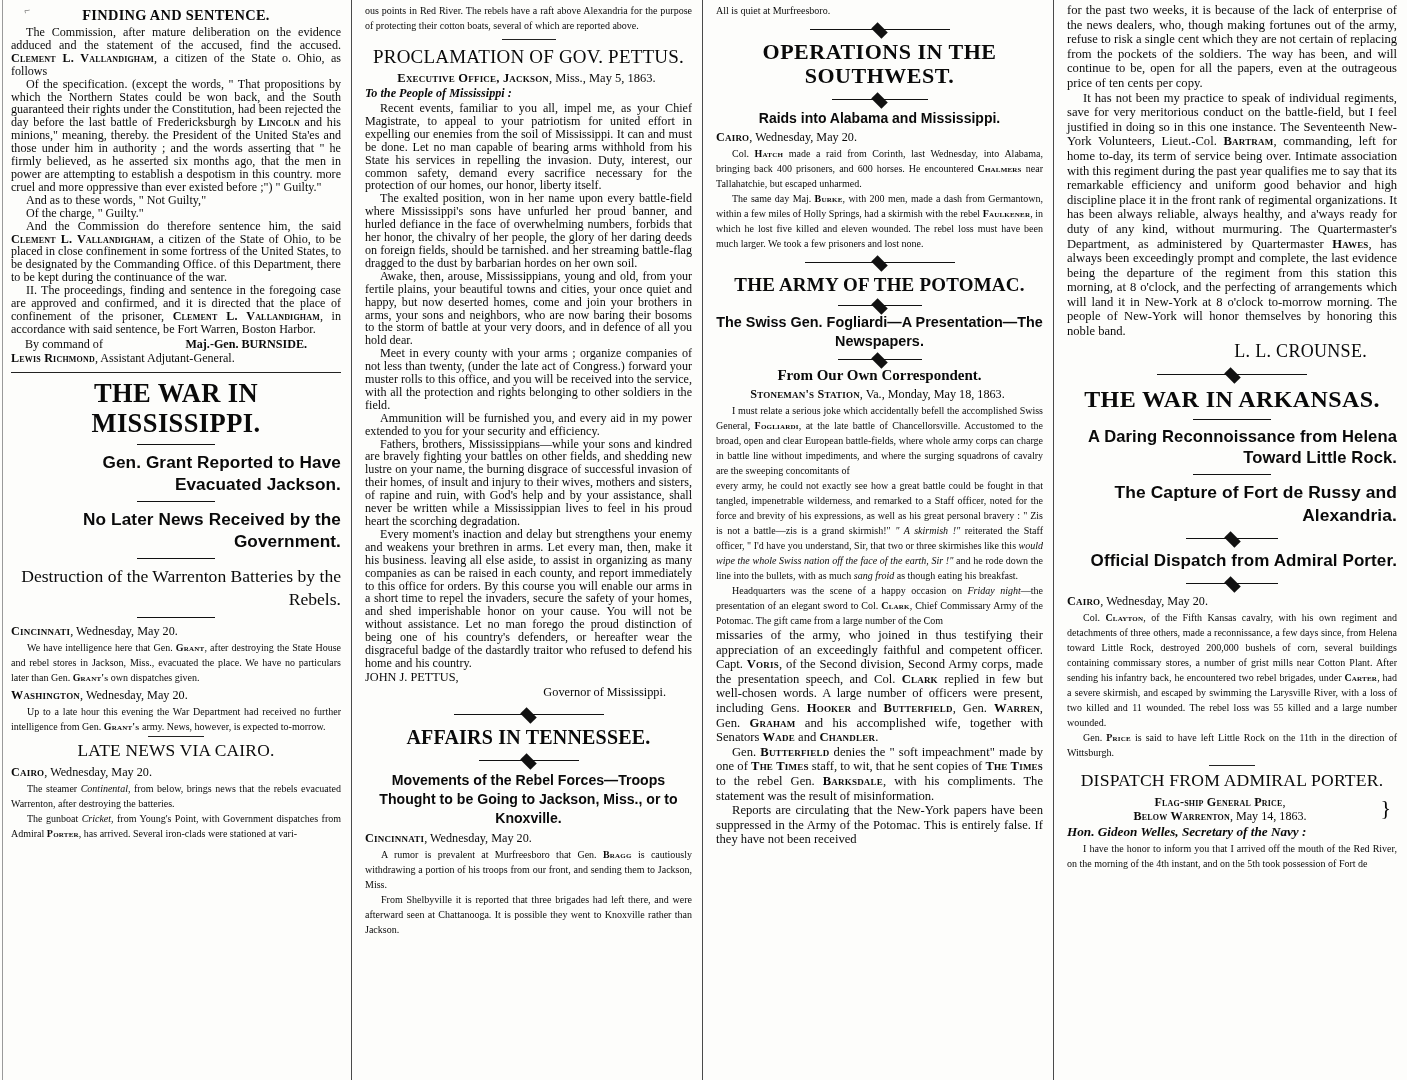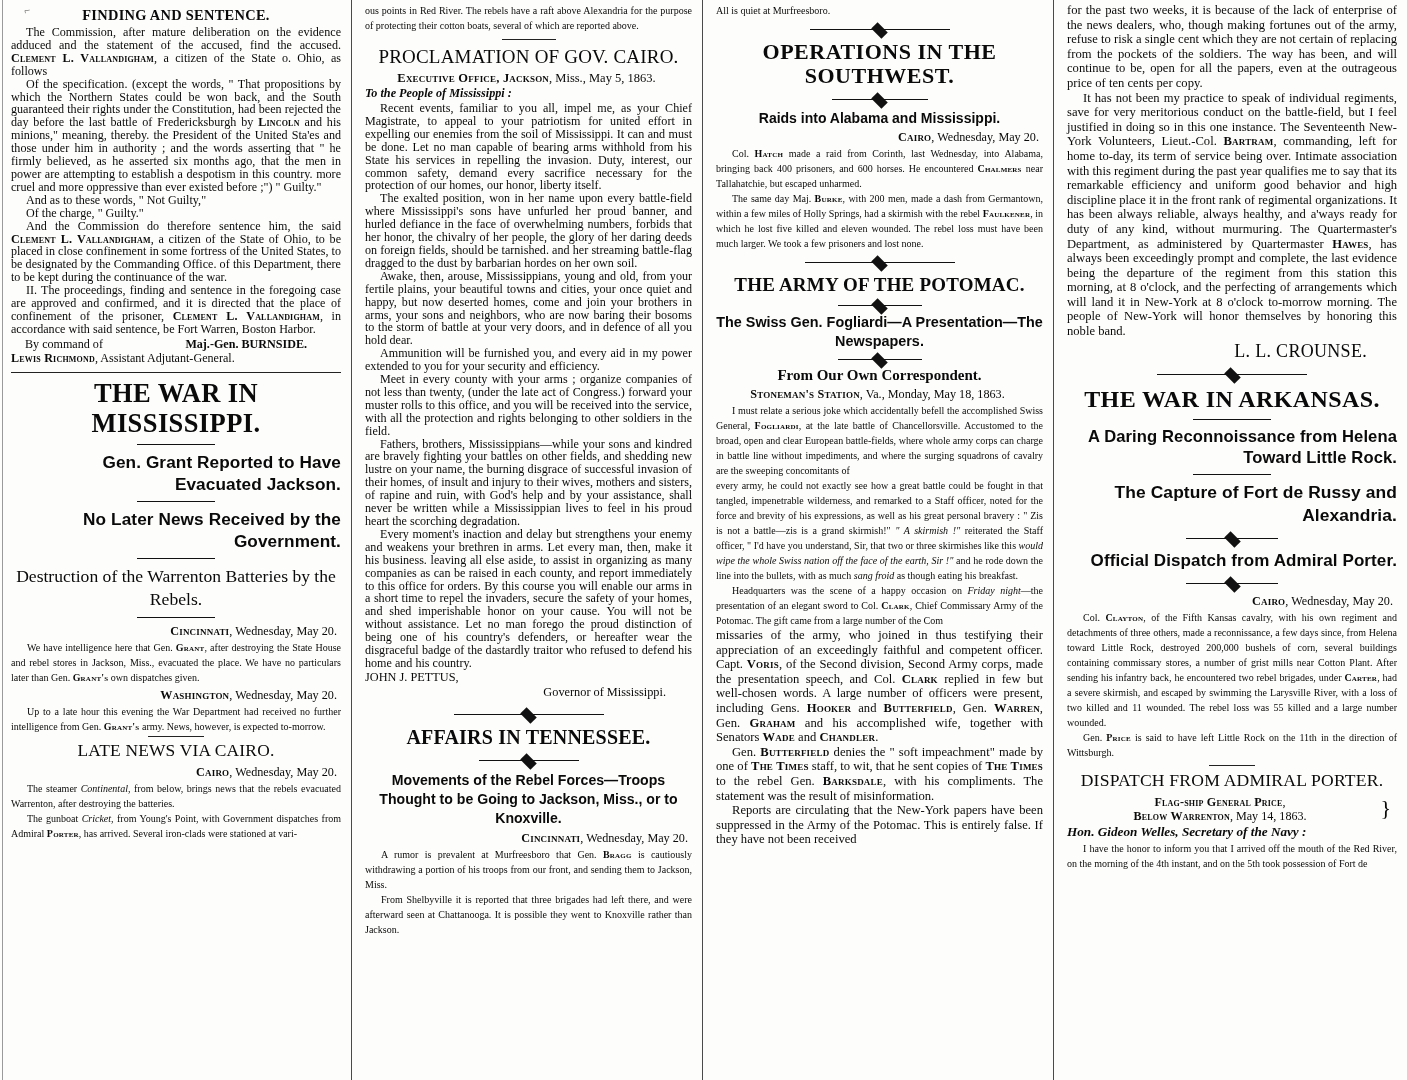--- a/index.html
+++ b/index.html
@@ -64,21 +64,21 @@
   .deck {
     text-align: right;
     font-weight: 700;
     font-size: 17.2px;
     line-height: 22px;
     letter-spacing: .1px;
     margin: 4px 0 3px;
     font-family: "Liberation Sans", sans-serif;
   }
   .deck2 {
-    text-align: center;
+    text-align: right;
     font-weight: 400;
     font-size: 17.6px;
     line-height: 23px;
     margin: 4px 0 3px;
   }
   .secthead {
     text-align: center;
     font-weight: 700;
     font-size: 19.3px;
     letter-spacing: .2px;
@@ -95,21 +95,20 @@
     font-family: "Liberation Sans", sans-serif;
   }
   .minihead.serif { font-family: "Liberation Serif", serif; font-weight: 700; font-size: 14px;}
   .smallcaps-head {
     text-align: center;
     font-size: 14.4px;
     letter-spacing: .3px;
     margin: 4px 0 2px;
   }
   .dateline {
-    text-align: right;
     font-size: 12.2px;
     margin: 3px 0 1px;
     padding-right: 4px;
   }
   .dateline.ctr { text-align: center; }
   .byline-row { display:flex; justify-content: space-between; font-size: 12.1px; margin-top:1px;}
 
   
   .rule {
     border: 0;
@@ -193,30 +192,30 @@
       <p class="ind"><span>The steamer </span><span class="it">Continental</span><span>, from below, brings news that the rebels evacuated Warrenton, after destroying the batteries.</span></p>
       <p class="ind"><span>The gunboat </span><span class="it">Cricket</span><span>, from Young's Point, with Government dispatches from Admiral </span><span class="sc">Porter</span><span>, has arrived. Several iron-clads were stationed at vari-</span></p>
     </div>
   </div>
 
   <div class="col">
     <div class="loose">
       <p>ous points in Red River. The rebels have a raft above Alexandria for the purpose of protecting their cotton boats, several of which are reported above.</p>
     </div>
     <div class="rule thin" style="width:54px;margin:6px auto 3px"></div>
-    <div class="secthead thin" style="font-size:19px">PROCLAMATION OF GOV. CAIRO.</div>
+    <div class="secthead thin" style="font-size:19px">PROCLAMATION OF GOV. PETTUS.</div>
     <div class="dateline ctr" style="font-size:12.5px;margin:1px 0 0"><span class="sc">Executive Office, Jackson</span><span>, Miss., May 5, 1863.</span></div>
     <div class="bi" style="font-size:12.2px;margin:0 0 1px">To the People of Mississippi :</div>
 
     <div class="tight">
       <p class="ind">Recent events, familiar to you all, impel me, as your Chief Magistrate, to appeal to your patriotism for united effort in expelling our enemies from the soil of Mississippi. It can and must be done. Let no man capable of bearing arms withhold from his State his services in repelling the invasion. Duty, interest, our common safety, demand every sacrifice necessary for the protection of our homes, our honor, liberty itself.</p>
       <p class="ind">The exalted position, won in her name upon every battle-field where Mississippi's sons have unfurled her proud banner, and hurled defiance in the face of overwhelming numbers, forbids that her honor, the chivalry of her people, the glory of her daring deeds on foreign fields, should be tarnished. and her streaming battle-flag dragged to the dust by barbarian hordes on her own soil.</p>
       <p class="ind">Awake, then, arouse, Mississippians, young and old, from your fertile plains, your beautiful towns and cities, your once quiet and happy, but now deserted homes, come and join your brothers in arms, your sons and neighbors, who are now baring their bosoms to the storm of battle at your very doors, and in defence of all you hold dear.</p>
+      <p class="ind">Meet in every county with your arms ; organize companies of not less than twenty, (under the late act of Congress.) forward your muster rolls to this office, and you will be received into the service, with all the protection and rights belonging to other soldiers in the field.</p>
       <p class="ind">Ammunition will be furnished you, and every aid in my power extended to you for your security and efficiency.</p>
-      <p class="ind">Meet in every county with your arms ; organize companies of not less than twenty, (under the late act of Congress.) forward your muster rolls to this office, and you will be received into the service, with all the protection and rights belonging to other soldiers in the field.</p>
       <p class="ind">Fathers, brothers, Mississippians—while your sons and kindred are bravely fighting your battles on other fields, and shedding new lustre on your name, the burning disgrace of successful invasion of their homes, of insult and injury to their wives, mothers and sisters, of rapine and ruin, with God's help and by your assistance, shall never be written while a Mississippian lives to feel in his proud heart the scorching degradation.</p>
       <p class="ind">Every moment's inaction and delay but strengthens your enemy and weakens your brethren in arms. Let every man, then, make it his business. leaving all else aside, to assist in organizing as many companies as can be raised in each county, and report immediately to this office for orders. By this course you will enable our arms in a short time to repel the invaders, secure the safety of your homes, and shed imperishable honor on your cause. You will not be without assistance. Let no man forego the proud distinction of being one of his country's defenders, or hereafter wear the disgraceful badge of the dastardly traitor who refused to defend his home and his country.</p>
       <div style="padding-right:26px;font-size:12.3px">JOHN J. PETTUS,</div>
       <div style="text-align:right;padding-right:26px;font-size:12.3px">Governor of Mississippi.</div>
     </div>
 
     <div class="dia" style="width:150px;margin-top:10px"></div>
     <div class="secthead" style="font-size:20px">AFFAIRS IN TENNESSEE.</div>
     <div class="dia" style="width:100px"></div>
     <div class="minihead" style="font-size:14.1px;line-height:19px;text-align:center">Movements of the Rebel Forces—Troops Thought to be Going to Jackson, Miss., or to Knoxville.</div>

